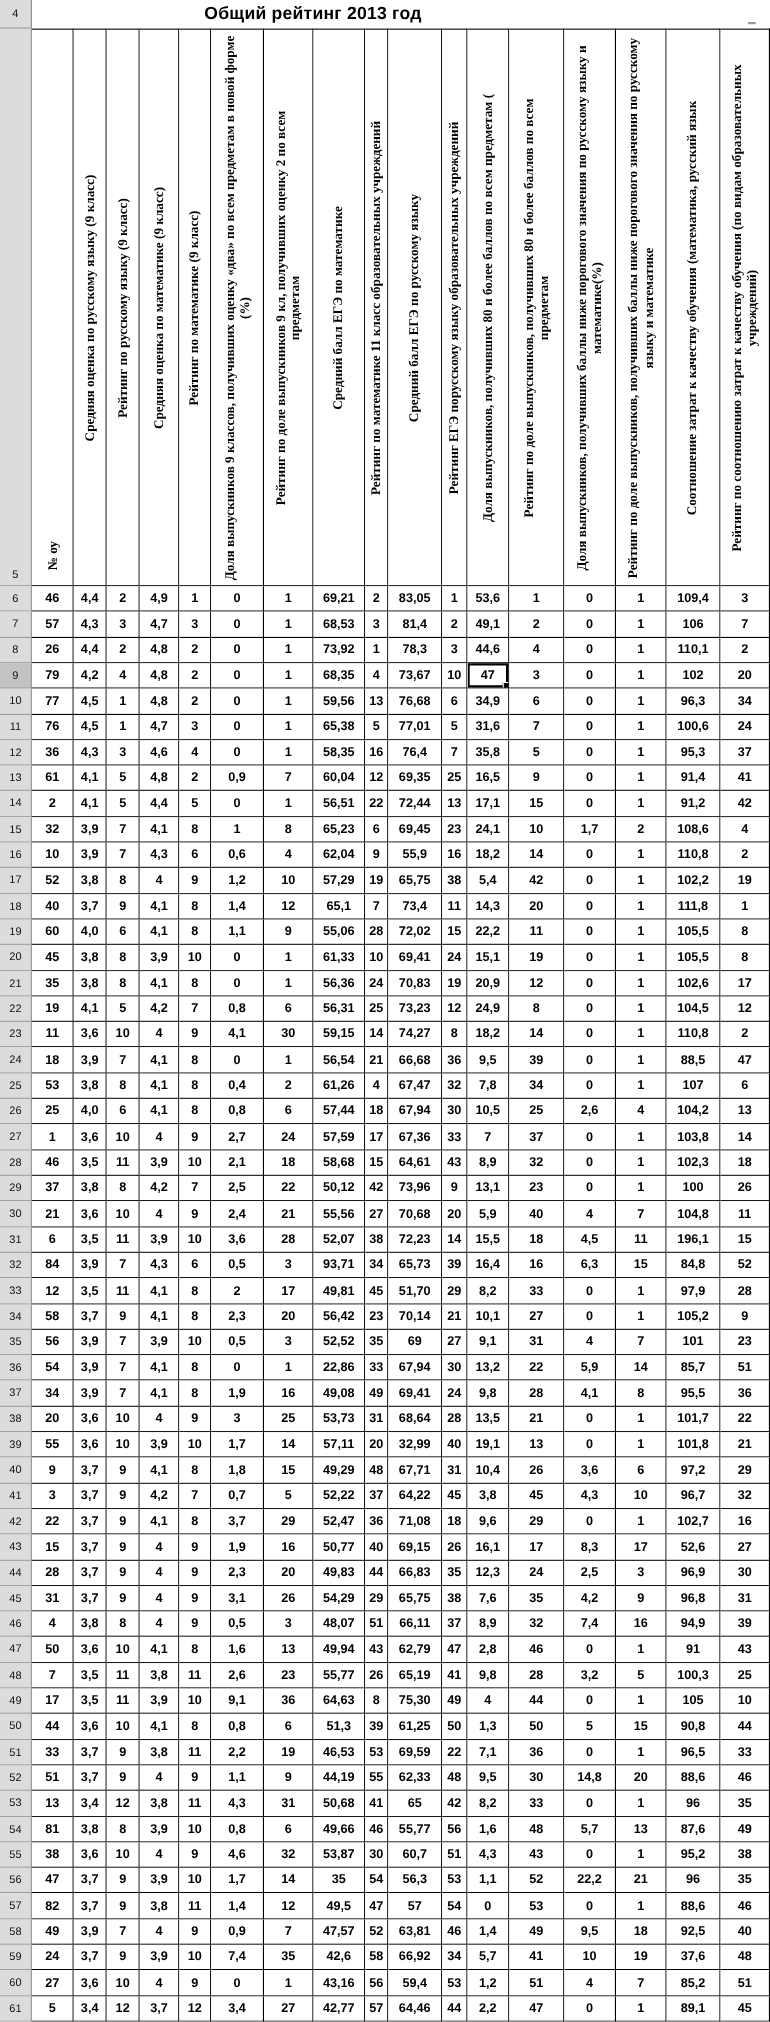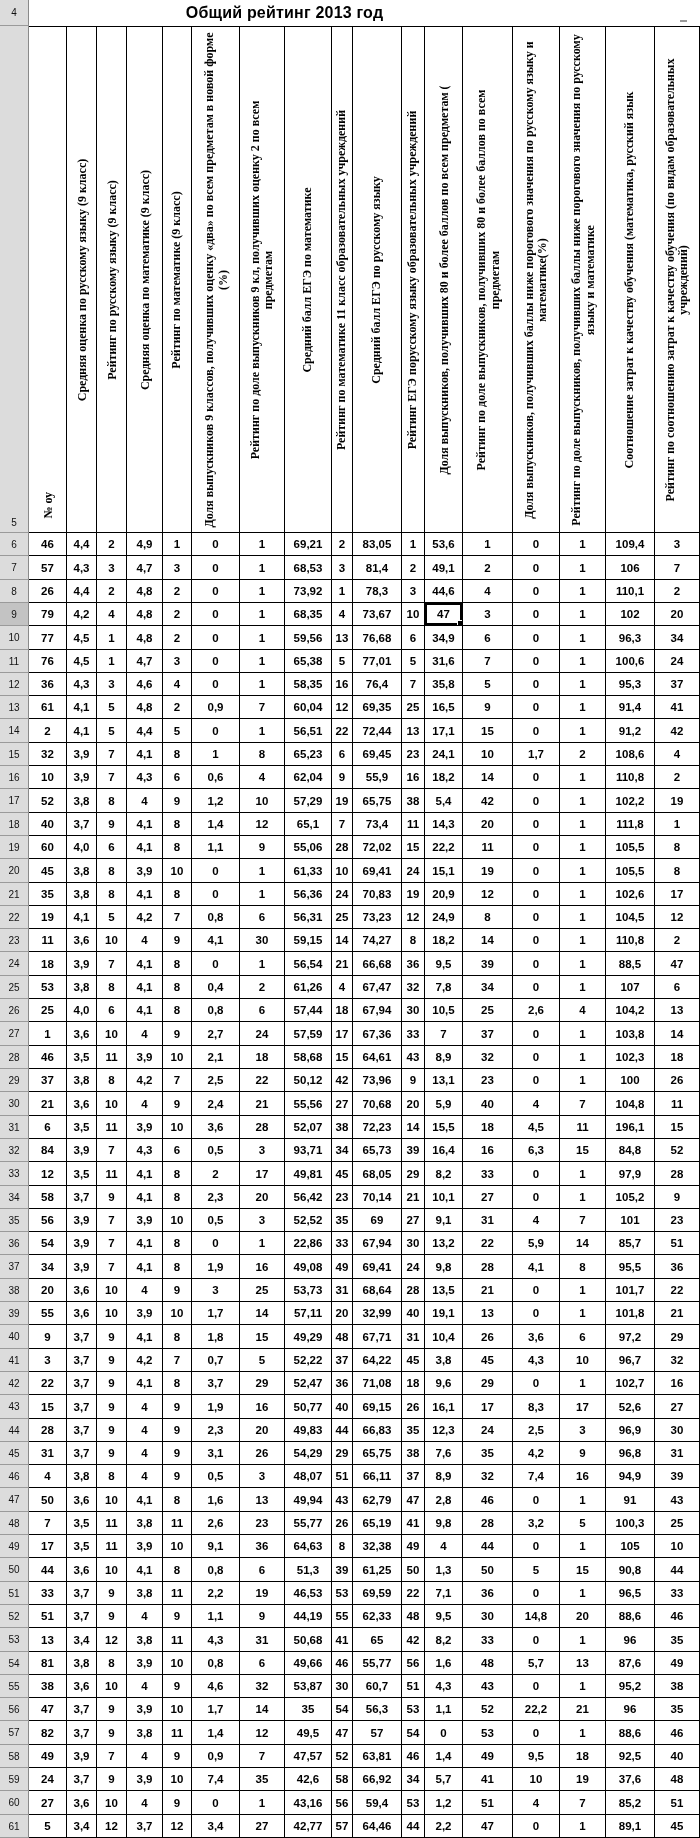--- a/index.html
+++ b/index.html
@@ -683,21 +683,21 @@
         <div class="gcell" style="height: 24px;">33</div>
         <div class="dcell" style="width: 38px;">12</div>
         <div class="dcell" style="width: 30px;">3,5</div>
         <div class="dcell" style="width: 30px;">11</div>
         <div class="dcell" style="width: 36px;">4,1</div>
         <div class="dcell" style="width: 29px;">8</div>
         <div class="dcell" style="width: 48px;">2</div>
         <div class="dcell" style="width: 45px;">17</div>
         <div class="dcell" style="width: 47px;">49,81</div>
         <div class="dcell" style="width: 21px;">45</div>
-        <div class="dcell" style="width: 49px;">68,05</div>
+        <div class="dcell" style="width: 49px;">51,70</div>
         <div class="dcell" style="width: 23px;">29</div>
         <div class="dcell" style="width: 38px;">8,2</div>
         <div class="dcell" style="width: 50px;">33</div>
         <div class="dcell" style="width: 47px;">0</div>
         <div class="dcell" style="width: 46px;">1</div>
         <div class="dcell" style="width: 49px;">97,9</div>
         <div class="dcell" style="width: 45px;">28</div>
       </div>
       <div class="drow" style="height: 23px;">
         <div class="gcell" style="height: 23px;">34</div>
@@ -1003,21 +1003,21 @@
         <div class="gcell" style="height: 23px;">49</div>
         <div class="dcell" style="width: 38px;">17</div>
         <div class="dcell" style="width: 30px;">3,5</div>
         <div class="dcell" style="width: 30px;">11</div>
         <div class="dcell" style="width: 36px;">3,9</div>
         <div class="dcell" style="width: 29px;">10</div>
         <div class="dcell" style="width: 48px;">9,1</div>
         <div class="dcell" style="width: 45px;">36</div>
         <div class="dcell" style="width: 47px;">64,63</div>
         <div class="dcell" style="width: 21px;">8</div>
-        <div class="dcell" style="width: 49px;">32,38</div>
+        <div class="dcell" style="width: 49px;">75,30</div>
         <div class="dcell" style="width: 23px;">49</div>
         <div class="dcell" style="width: 38px;">4</div>
         <div class="dcell" style="width: 50px;">44</div>
         <div class="dcell" style="width: 47px;">0</div>
         <div class="dcell" style="width: 46px;">1</div>
         <div class="dcell" style="width: 49px;">105</div>
         <div class="dcell" style="width: 45px;">10</div>
       </div>
       <div class="drow" style="height: 24px;">
         <div class="gcell" style="height: 24px;">50</div>

